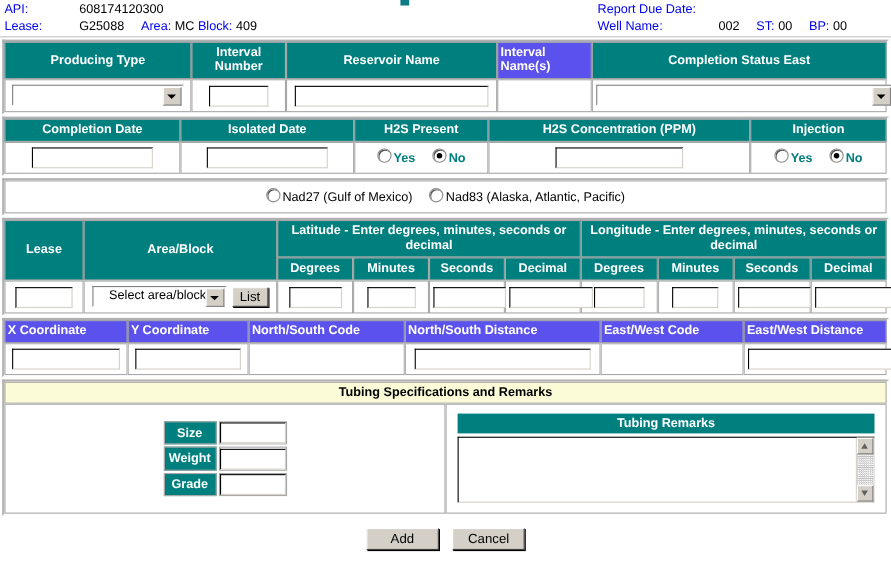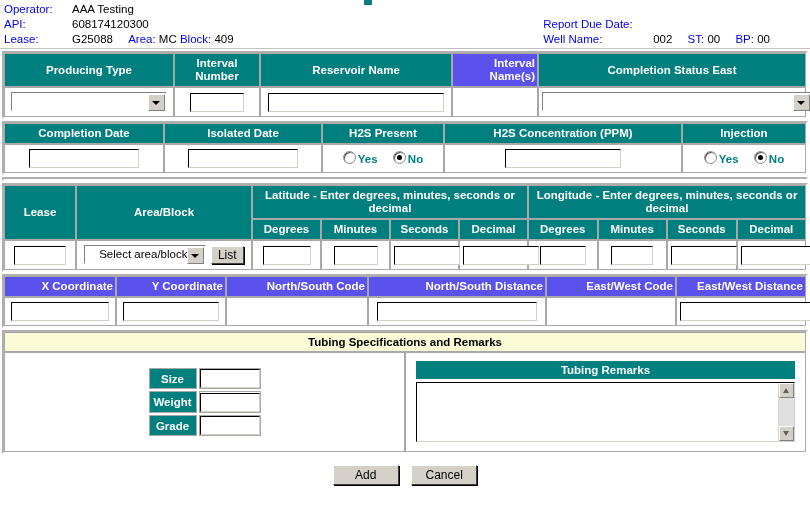--- a/index.html
+++ b/index.html
@@ -67,21 +67,21 @@
     font-weight: bold;
     text-align: center;
     padding: 3px 2px;
     line-height: 13px;
   }
   th.hdr-purple {
     background: #5b51ec;
     color: #ffffff;
     font-size: 11.5px;
     font-weight: bold;
-    text-align: right;
+    text-align: left;
     padding: 3px 2px;
     line-height: 13px;
   }
   th.hdr-cream {
     background: #fbfbd8;
     color: #000000;
     font-size: 11.5px;
     font-weight: bold;
     text-align: center;
     padding: 3px 2px;
@@ -234,25 +234,20 @@
     padding-top: 9px;
   }
   #footer-actions .btn95 { margin: 0 4px; min-width: 46px; }
 </style>
 </head>
 <body>
 
 <div id="top-banner-stub"></div>
 
 <div id="info-header">
-  <div class="info-row">
-    <span class="info-left">
-      <span class="lbl-blue ih-lbl">Operator:</span><span class="val-black ih-val">AAA Testing</span>
-    </span>
-  </div>
   <div class="info-row">
     <span class="info-left">
       <span class="lbl-blue ih-lbl">API:</span><span class="val-black ih-val">608174120300</span>
     </span>
     <span class="info-right">
       <span class="lbl-blue rr-lbl">Report Due Date:</span><span class="val-black"></span>
     </span>
   </div>
   <div class="info-row">
     <span class="info-left">
@@ -338,20 +333,28 @@
         <span class="rdo"></span><span>Yes</span>
         <span class="gap"></span><span class="rdo on"></span><span>No</span>
       </span>
     </td>
   </tr>
 </tbody>
   </table>
 
 <table class="grid outer">
   <tbody>
+  <tr>
+    <td class="cell" style="padding:5px 3px">
+      <span class="radio-line black">
+        <span class="rdo"></span><span>Nad27 (Gulf of Mexico)</span>
+        <span class="gap"></span><span class="rdo"></span><span>Nad83 (Alaska, Atlantic, Pacific)</span>
+      </span>
+    </td>
+  </tr>
 </tbody>
   </table>
 
 <table class="grid outer">
   <tbody>
       <tr>
     <th class="hdr-teal" style="width:66px" rowspan="2">Lease</th>
     <th class="hdr-teal" style="width:170px" rowspan="2">Area/Block</th>
     <th class="hdr-teal" colspan="4" style="width:270px">Latitude - Enter degrees, minutes, seconds or decimal</th>
     <th class="hdr-teal" colspan="4">Longitude - Enter degrees, minutes, seconds or decimal</th>

